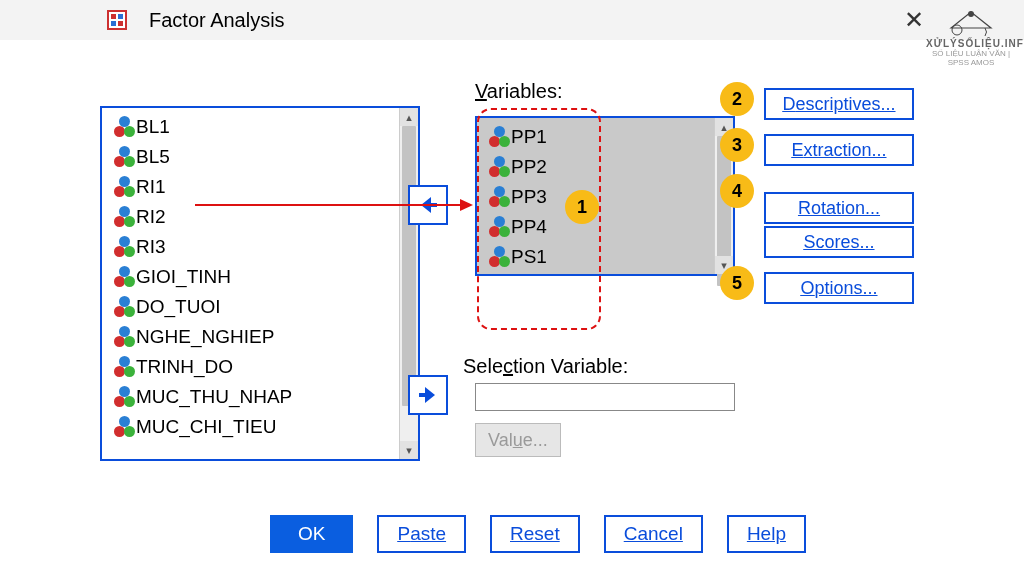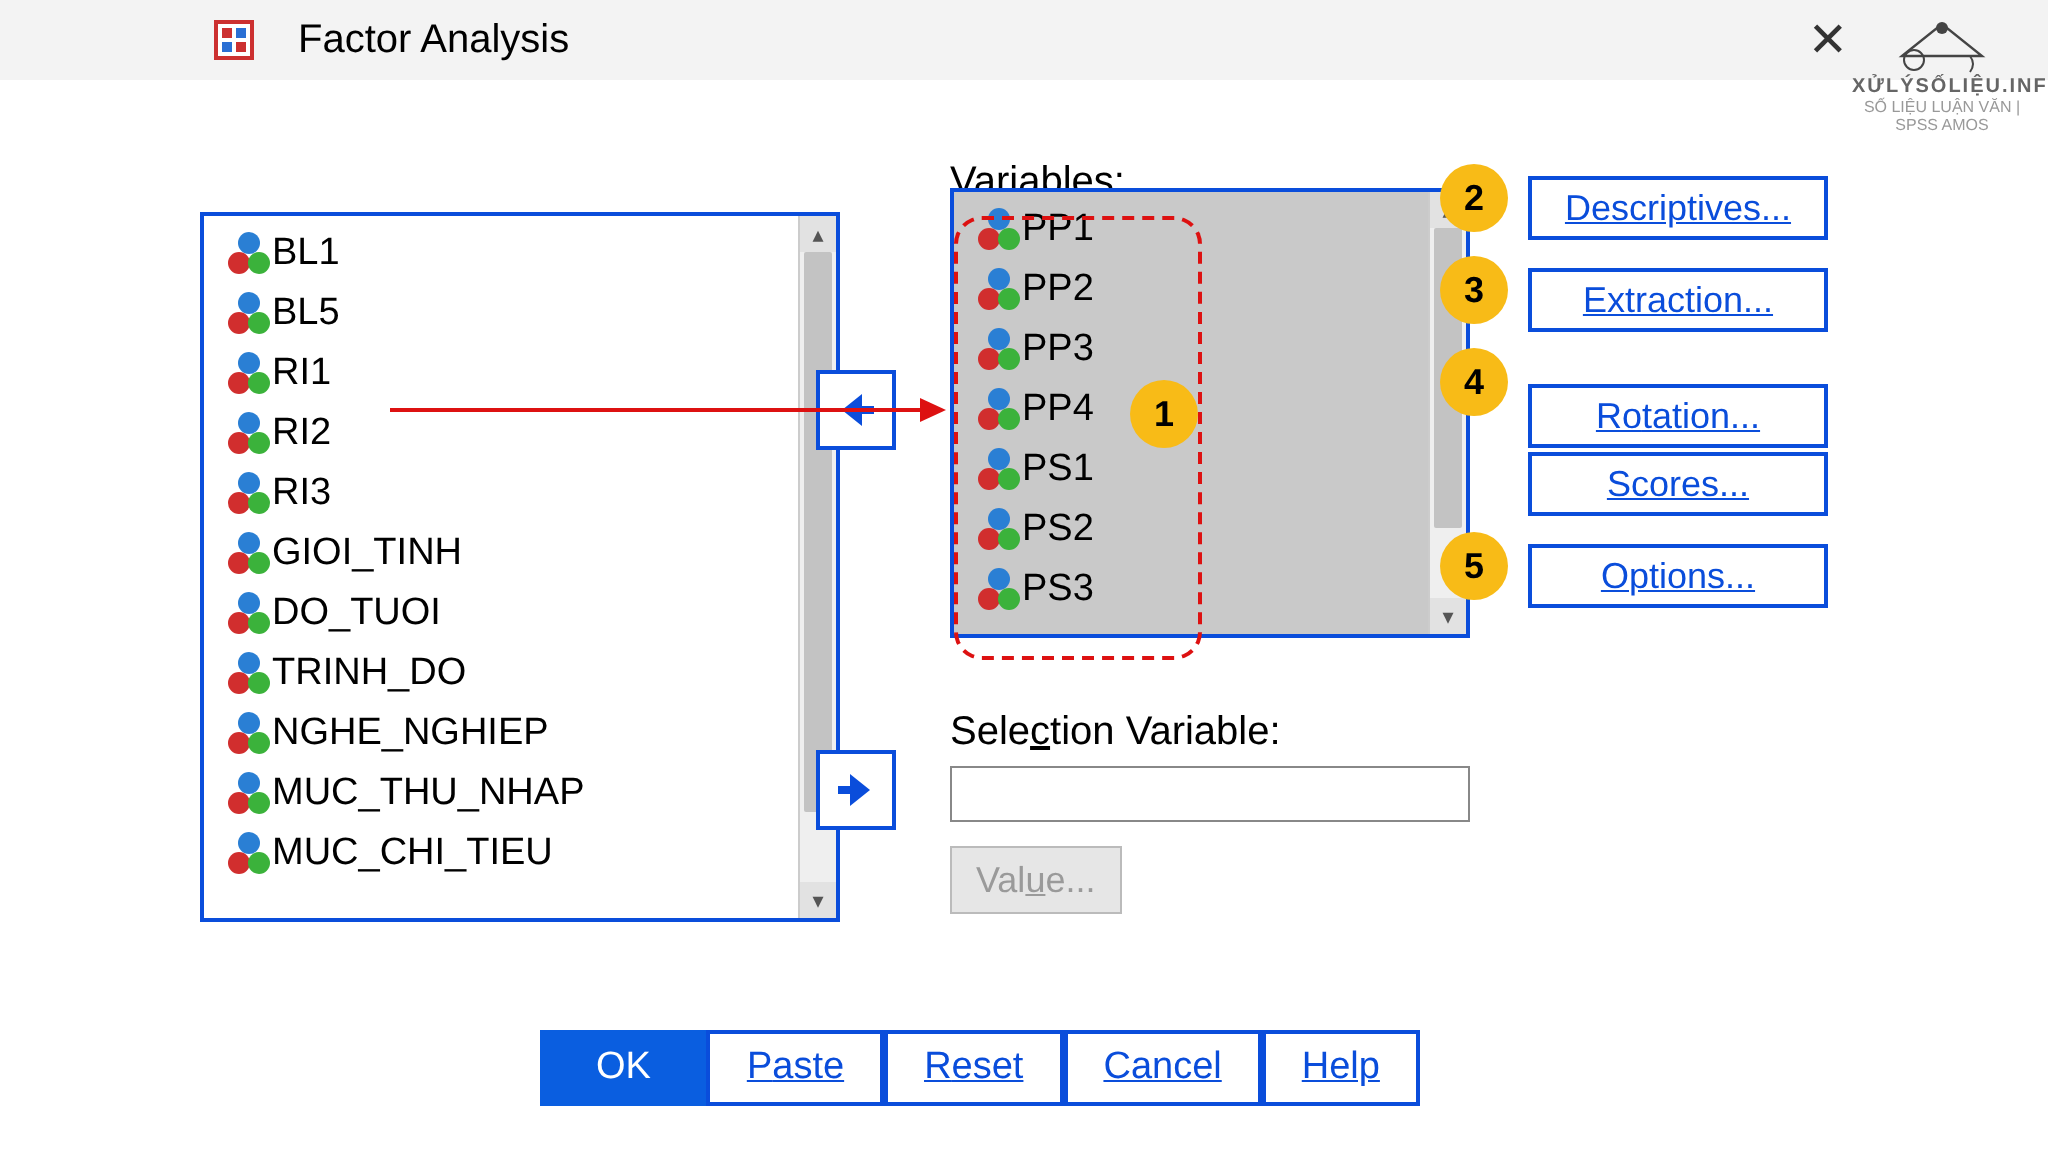--- a/index.html
+++ b/index.html
@@ -23,21 +23,21 @@
   .vico .c3{background:#3bb23b;left:10px;top:10px}
   .scroll{position:absolute;right:0;top:0;bottom:0;width:18px;background:#efefef;border-left:1px solid #ccc}
   .scroll .up,.scroll .down{position:absolute;left:0;width:18px;height:18px;background:#e2e2e2;display:flex;align-items:center;justify-content:center;font-size:11px;color:#555;cursor:pointer}
   .scroll .up{top:0}.scroll .down{bottom:0}
   .scroll .thumb{position:absolute;left:2px;width:14px;background:#c3c3c3;border-radius:1px}
   .movebtn{position:absolute;width:40px;height:40px;border:2px solid #0a4ddb;background:#fff;display:flex;align-items:center;justify-content:center;cursor:pointer;box-sizing:border-box}
   .sidebtn{position:absolute;right:110px;width:150px;height:32px;border:2px solid #0a4ddb;background:#fff;color:#0a4ddb;display:flex;align-items:center;justify-content:center;cursor:pointer;text-decoration:underline;box-sizing:border-box;font-size:18px}
   .input{position:absolute;border:1px solid #888;background:#fff;height:28px;box-sizing:border-box}
   .valbtn{position:absolute;border:1px solid #bbb;background:#e6e6e6;color:#9a9a9a;height:34px;display:flex;align-items:center;padding:0 12px;font-size:18px;box-sizing:border-box}
   .valbtn .ul{text-decoration:underline}
-  .btmrow{position:absolute;left:270px;top:515px;display:flex;gap:0}
+  .btmrow{position:absolute;left:270px;top:515px;display:flex;gap:24px}
   .btn{height:38px;padding:0 18px;border:2px solid #0a4ddb;background:#fff;color:#0a4ddb;display:flex;align-items:center;justify-content:center;cursor:pointer;text-decoration:underline;font-size:19px;box-sizing:border-box}
   .btn.primary{background:#0a5ee0;color:#fff;border-color:#0a5ee0;text-decoration:none;padding:0 26px}
   .badge{position:absolute;width:34px;height:34px;border-radius:50%;background:#f8bb17;color:#000;font-weight:bold;display:flex;align-items:center;justify-content:center;font-size:18px}
   .redbox{position:absolute;border:2px dashed #d11;border-radius:14px;pointer-events:none}
   .arrow-svg{position:absolute;pointer-events:none}
 </style>
 </head>
 <body>
 
 <div class="titlebar">
@@ -125,29 +125,29 @@
           <span class="c c3"></span>
         </span>
         <span>DO_TUOI</span>
       </div>
       <div class="item">
         <span class="vico">
           <span class="c c1"></span>
           <span class="c c2"></span>
           <span class="c c3"></span>
         </span>
+        <span>NGHE_NGHIEP</span>
+      </div>
+      <div class="item">
+        <span class="vico">
+          <span class="c c1"></span>
+          <span class="c c2"></span>
+          <span class="c c3"></span>
+        </span>
         <span>TRINH_DO</span>
-      </div>
-      <div class="item">
-        <span class="vico">
-          <span class="c c1"></span>
-          <span class="c c2"></span>
-          <span class="c c3"></span>
-        </span>
-        <span>NGHE_NGHIEP</span>
       </div>
       <div class="item">
         <span class="vico">
           <span class="c c1"></span>
           <span class="c c2"></span>
           <span class="c c3"></span>
         </span>
         <span>MUC_THU_NHAP</span>
       </div>
       <div class="item">
@@ -159,21 +159,21 @@
         <span>MUC_CHI_TIEU</span>
       </div>
     </div>
   <div class="scroll">
     <div class="up">▴</div>
     <div class="thumb" style="top:18px;height:280px"></div>
     <div class="down">▾</div>
   </div>
 </div>
 
-<div class="listbox sel" style="left:475px;top:94px;width:260px;height:225px">
+<div class="listbox sel" style="left:475px;top:116px;width:260px;height:160px">
   <div class="items" id="selitems">
       <div class="item">
         <span class="vico">
           <span class="c c1"></span>
           <span class="c c2"></span>
           <span class="c c3"></span>
         </span>
         <span>PP1</span>
       </div>
       <div class="item">
@@ -236,21 +236,21 @@
   <svg width="24" height="24" viewBox="0 0 24 24">
       <path d="M15 4 L5 12 L15 20 L15 14 L21 14 L21 10 L15 10 Z" fill="#0a4ddb"></path>
     </svg>
 </div>
 <div class="movebtn" style="left:408px;top:375px">
   <svg width="24" height="24" viewBox="0 0 24 24">
       <path d="M9 4 L19 12 L9 20 L9 14 L3 14 L3 10 L9 10 Z" fill="#0a4ddb"></path>
     </svg>
 </div>
 
-<div class="lbl" style="left:475px;top:355px"><span id="sellbl-pre">Sele</span><span class="ul">c</span><span id="sellbl-post">tion Variable:</span></div>
+<div class="lbl" style="left:463px;top:355px"><span id="sellbl-pre">Sele</span><span class="ul">c</span><span id="sellbl-post">tion Variable:</span></div>
 <div class="input" style="left:475px;top:383px;width:260px"></div>
 <div class="valbtn" style="left:475px;top:423px">
     <span id="vallbl-pre">Val</span>
     <span class="ul">u</span>
     <span id="vallbl-post">e...</span>
   </div>
 
 <div id="sidebtns">
     <div class="sidebtn" style="top: 88px;">
       <span></span>

